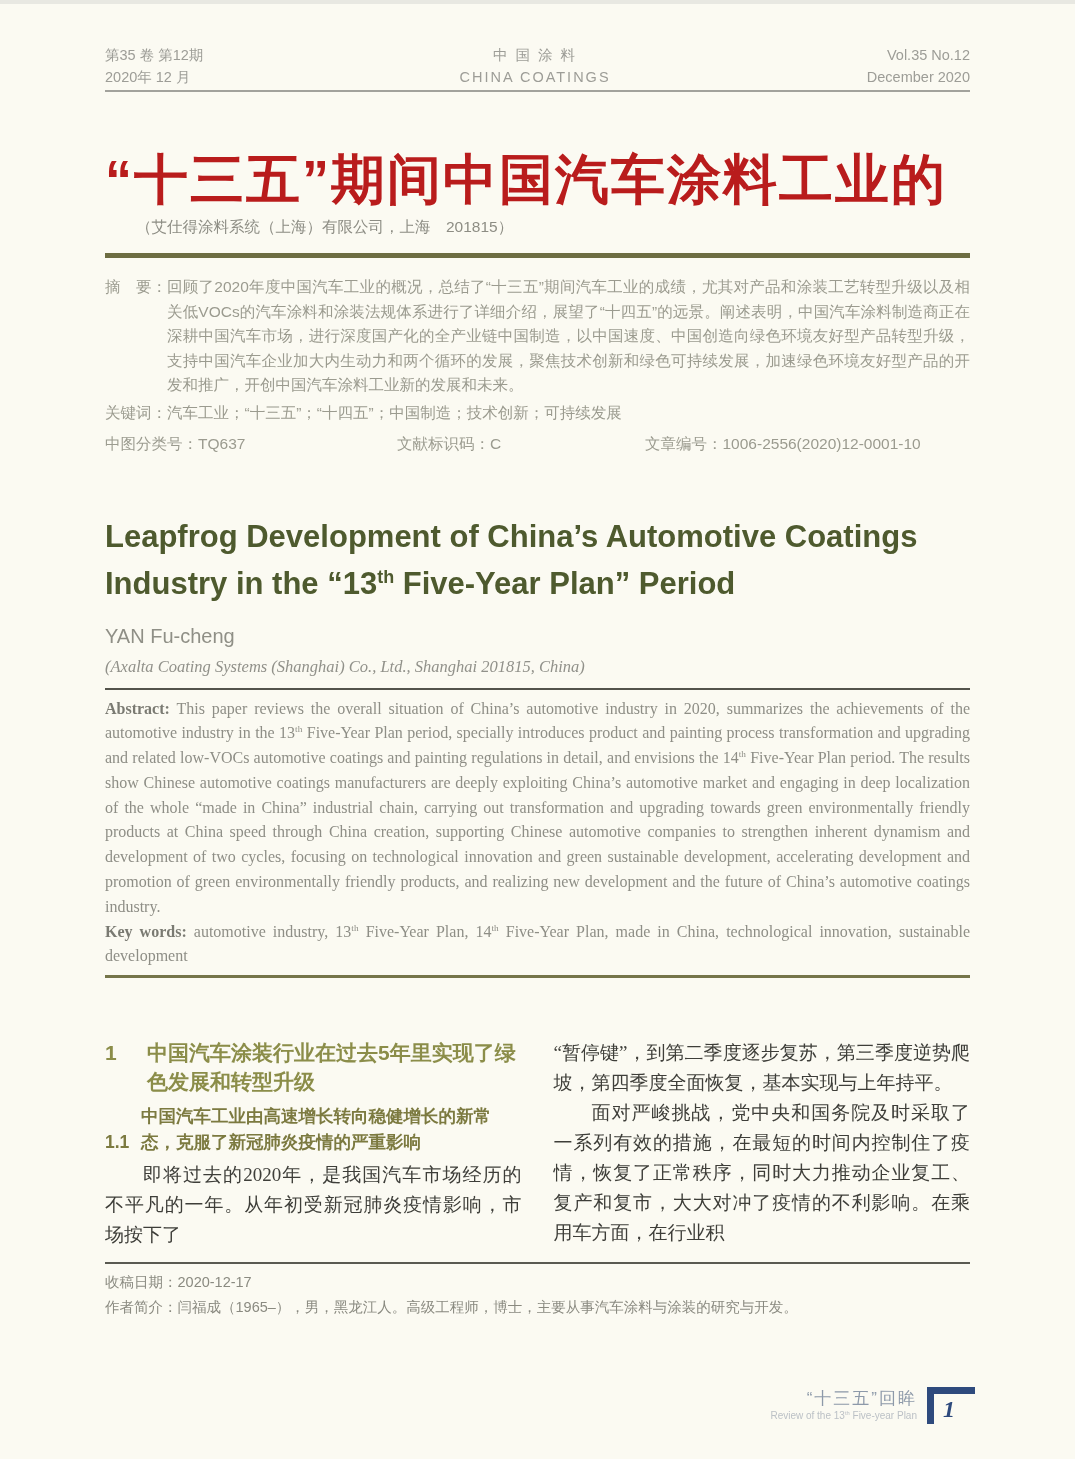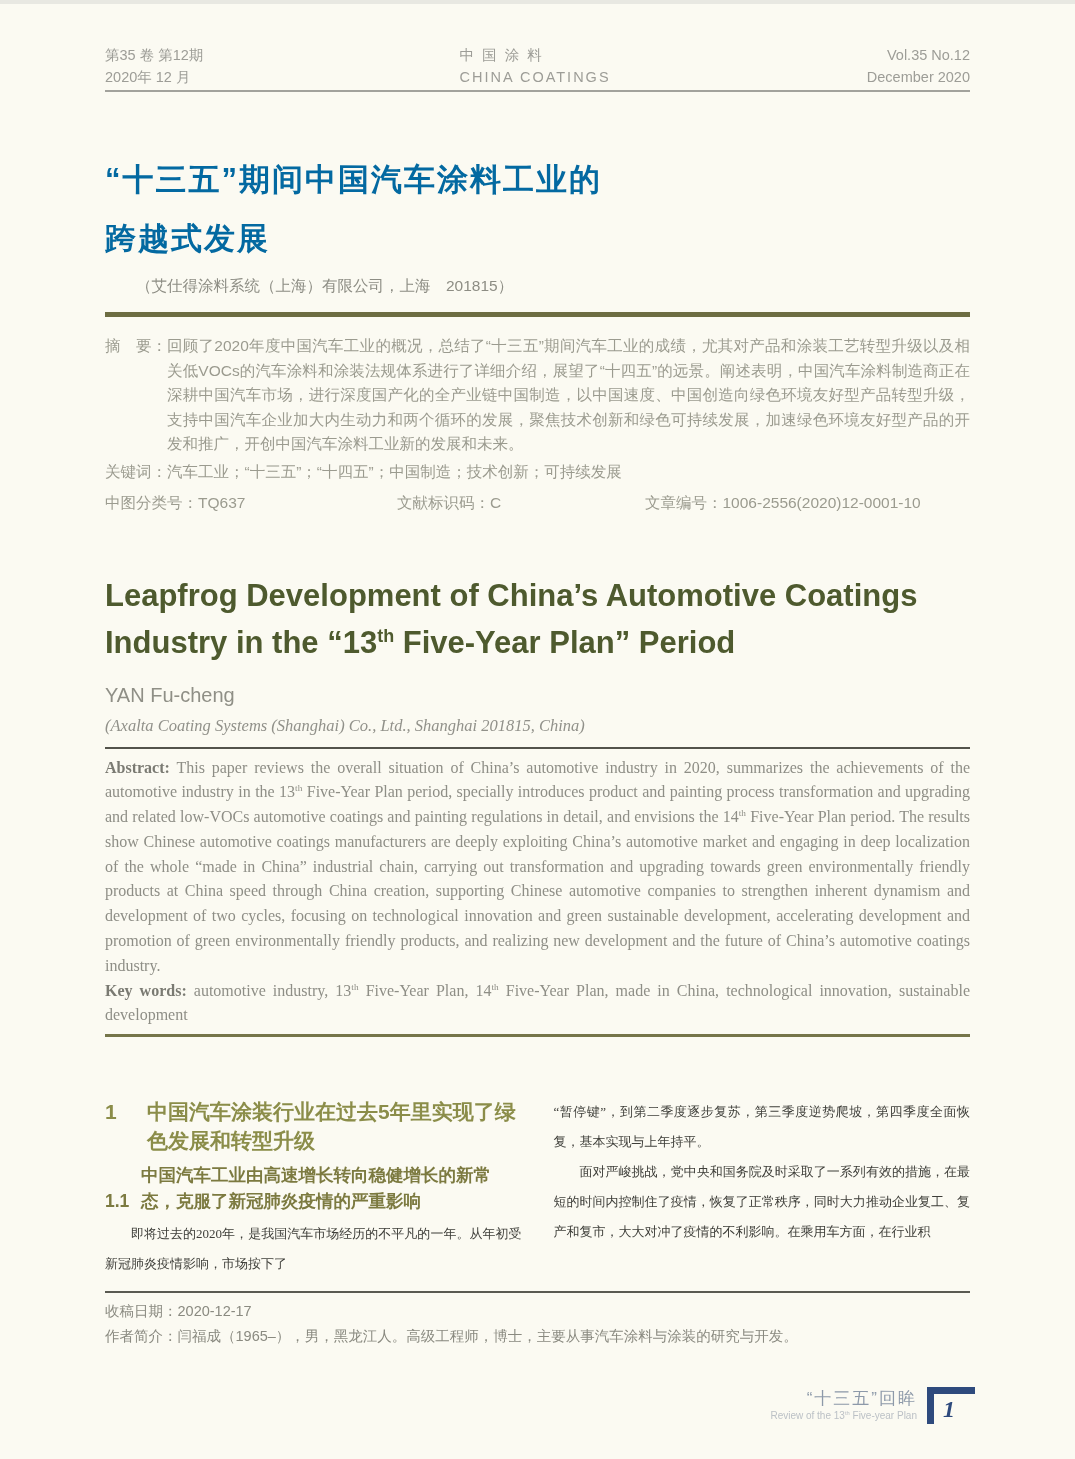--- a/index.html
+++ b/index.html
@@ -6,27 +6,27 @@
   html,body { background:#e8e8e2; }
   .page {
     width:1075px; height:1459px; margin:4px auto; position:relative;
     background:#fbfaf2; overflow:hidden;
     padding:40px 105px 0 105px;
     font-family:"Liberation Sans", sans-serif;
     color:#44443e;
   }
   
   .jheader { display:flex; justify-content:space-between; color:#9d9d97; font-size:14.5px; line-height:22px; }
-  .jheader .jh-center { letter-spacing:2px; }
+  .jheader .jh-center { text-align:center; letter-spacing:2px; }
   .jheader .jh-right  { text-align:right; }
   .hline { border-top:2px solid #a2a29c; margin-top:2px; }
   .doi { margin-top:5px; color:#3e3e38; font-size:14.5px; font-family:"Liberation Serif", serif; }
 
   
-  .title-cn { margin-top:58px; color:#0369a1; font-weight:bold; font-size:31px; line-height:59px; letter-spacing:2px; }
+  .title-cn { margin-top:58px; color:#b91c1c; font-weight:bold; font-size:54px; line-height:59px; letter-spacing:2px; }
   .author-row { margin-top:22px; display:flex; align-items:center; color:#8b8b82; font-size:17px; }
   .author-box { width:13px; height:13px; border:2px solid #9b9d6e; margin-right:16px; flex:none; }
   .affil-cn { margin-top:8px; margin-left:31px; color:#8d8d84; font-size:15.5px; }
   .rule-olive-thick { height:5px; background:#6d6d42; margin-top:15px; }
 
   
   .abstract-cn { margin-top:17px; display:flex; color:#9b9b8f; font-size:15.5px; line-height:24.5px; }
   .abstract-cn .lbl { white-space:nowrap; flex:none; }
   .abstract-cn .txt { text-align:justify; }
   .keywords-cn { margin-top:3px; color:#9b9b8f; font-size:15.5px; line-height:24px; }
@@ -45,21 +45,21 @@
   .abstract-en .lbl, .keywords-en .lbl { font-weight:bold; color:#7a7a72; }
   .keywords-en { font-family:"Liberation Serif", serif; color:#8e8e86; font-size:16px; line-height:24.8px; text-align:justify; }
   .rule-olive-mid { height:3px; background:#75754a; margin-top:6px; }
 
   
   .columns { margin-top:60px; display:grid; grid-template-columns:1fr 1fr; column-gap:32px; }
   .sec-h1 { display:flex; color:#8b8d49; font-weight:bold; font-size:21px; line-height:29px; }
   .sec-h1 .num { width:42px; flex:none; }
   .sec-h2 { display:flex; color:#7c7a40; font-weight:bold; font-size:17.5px; line-height:26px; margin-top:7px;align-items:flex-end; }
   .sec-h2 .num { width:36px; flex:none; }
-  .body-para { font-family:"Liberation Serif", serif; color:#3e3e39; font-size:13px; line-height:30px; text-align:justify; }
+  .body-para { font-family:"Liberation Serif", serif; color:#3e3e39; font-size:19px; line-height:30px; text-align:justify; }
   .indent { text-indent:2em; }
   .col-left .body-para { margin-top:5px; }
 
   
   .foot-rule { border-top:2px solid #5a5a52; margin-top:12px; }
   .footnote { margin-top:6px; color:#8a8a80; font-size:14.5px; line-height:25px; }
 
   
   .page-footer { position:absolute; right:100px; top:1383px; display:flex; align-items:flex-start; }
   .pf-text { text-align:right; margin-right:10px; padding-top:2px; }
@@ -88,21 +88,20 @@
     </div>
     <div class="jh-right">
       <div>Vol.35  No.12</div>
       <div>December 2020</div>
     </div>
   </div>
   <div class="hline"></div>
 
   <h1 class="title-cn">
     <div>“十三五”期间中国汽车涂料工业的</div>
-    <div>跨越式发展</div>
   </h1>
 
   <div class="affil-cn">（艾仕得涂料系统（上海）有限公司，上海　201815）</div>
 
   <div class="rule-olive-thick"></div>
 
   <div class="abstract-cn">
     <span class="lbl">摘　要：</span>
     <div class="txt">回顾了2020年度中国汽车工业的概况，总结了“十三五”期间汽车工业的成绩，尤其对产品和涂装工艺转型升级以及相关低VOCs的汽车涂料和涂装法规体系进行了详细介绍，展望了“十四五”的远景。阐述表明，中国汽车涂料制造商正在深耕中国汽车市场，进行深度国产化的全产业链中国制造，以中国速度、中国创造向绿色环境友好型产品转型升级，支持中国汽车企业加大内生动力和两个循环的发展，聚焦技术创新和绿色可持续发展，加速绿色环境友好型产品的开发和推广，开创中国汽车涂料工业新的发展和未来。</div>
   </div>

